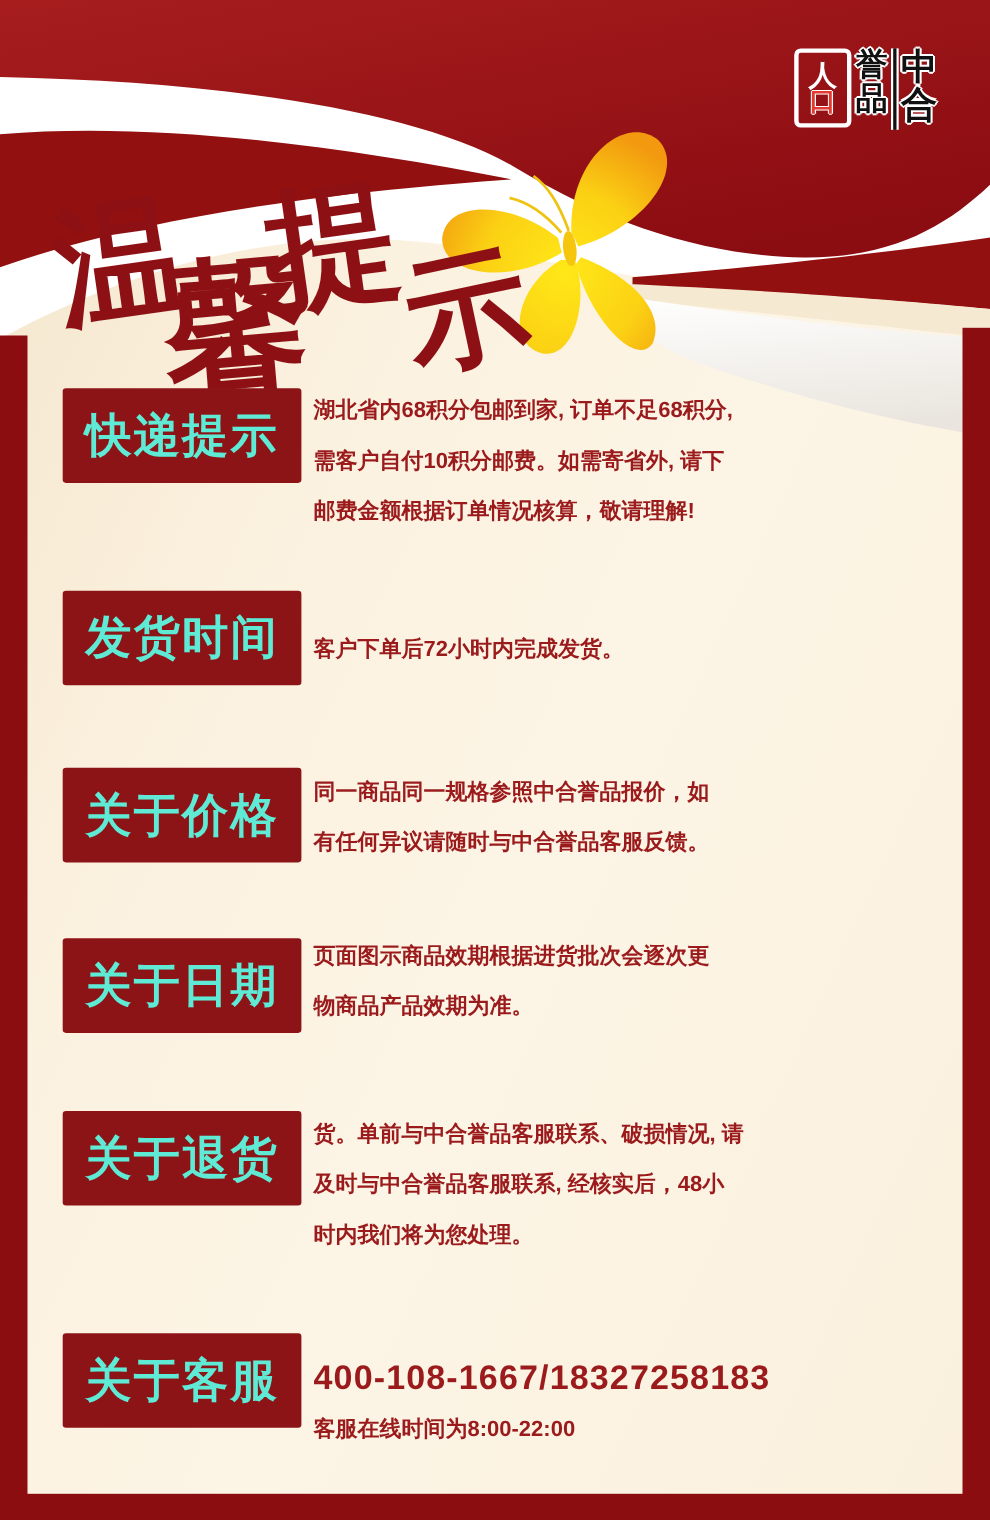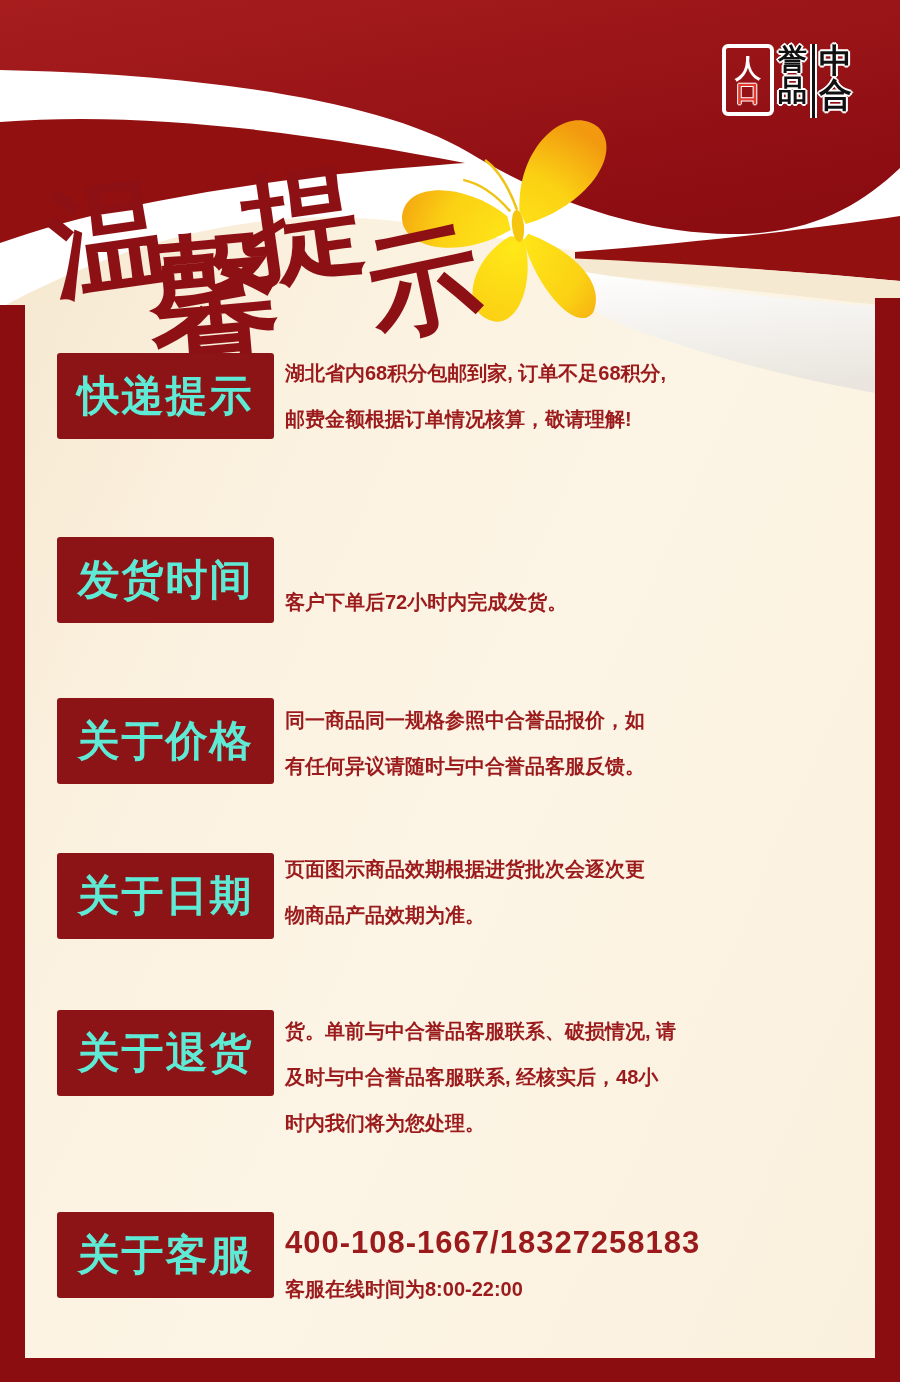--- a/index.html
+++ b/index.html
@@ -117,27 +117,28 @@
 
   <span class="title-char tc0">温</span>
   <span class="title-char tc1">馨</span>
   <span class="title-char tc2">提</span>
   <span class="title-char tc3">示</span>
 
   <div class="row" style="top:353px">
     <div class="tag">快递提示</div>
     <div class="txt" style="margin-top:-3px">
       <div class="ln">湖北省内68积分包邮到家, 订单不足68积分,</div>
+      <div class="ln">需客户自付10积分邮费。如需寄省外, 请下</div>
       <div class="ln">邮费金额根据订单情况核算，敬请理解!</div>
     </div>
   </div>
 
   <div class="row" style="top:537px">
     <div class="tag">发货时间</div>
-    <div class="txt" style="margin-top:42px">
+    <div class="txt" style="margin-top:30px">
       <div class="ln">客户下单后72小时内完成发货。</div>
     </div>
   </div>
 
   <div class="row" style="top:698px">
     <div class="tag">关于价格</div>
     <div class="txt" style="margin-top:-1px">
       <div class="ln">同一商品同一规格参照中合誉品报价，如</div>
       <div class="ln">有任何异议请随时与中合誉品客服反馈。</div>
     </div>
@@ -155,21 +156,21 @@
     <div class="tag">关于退货</div>
     <div class="txt" style="margin-top:-2px">
       <div class="ln">货。单前与中合誉品客服联系、破损情况, 请</div>
       <div class="ln">及时与中合誉品客服联系, 经核实后，48小</div>
       <div class="ln">时内我们将为您处理。</div>
     </div>
   </div>
 
   <div class="row" style="top:1212px">
     <div class="tag">关于客服</div>
-    <div class="txt" style="margin-top:8px">
+    <div class="txt" style="margin-top:18px">
       <div class="ln num">400-108-1667/18327258183</div>
       <div class="ln">客服在线时间为8:00-22:00</div>
     </div>
   </div>
 
   <div class="border-left"></div>
   <div class="border-right"></div>
   <div class="border-bottom"></div>
 
 </div>

